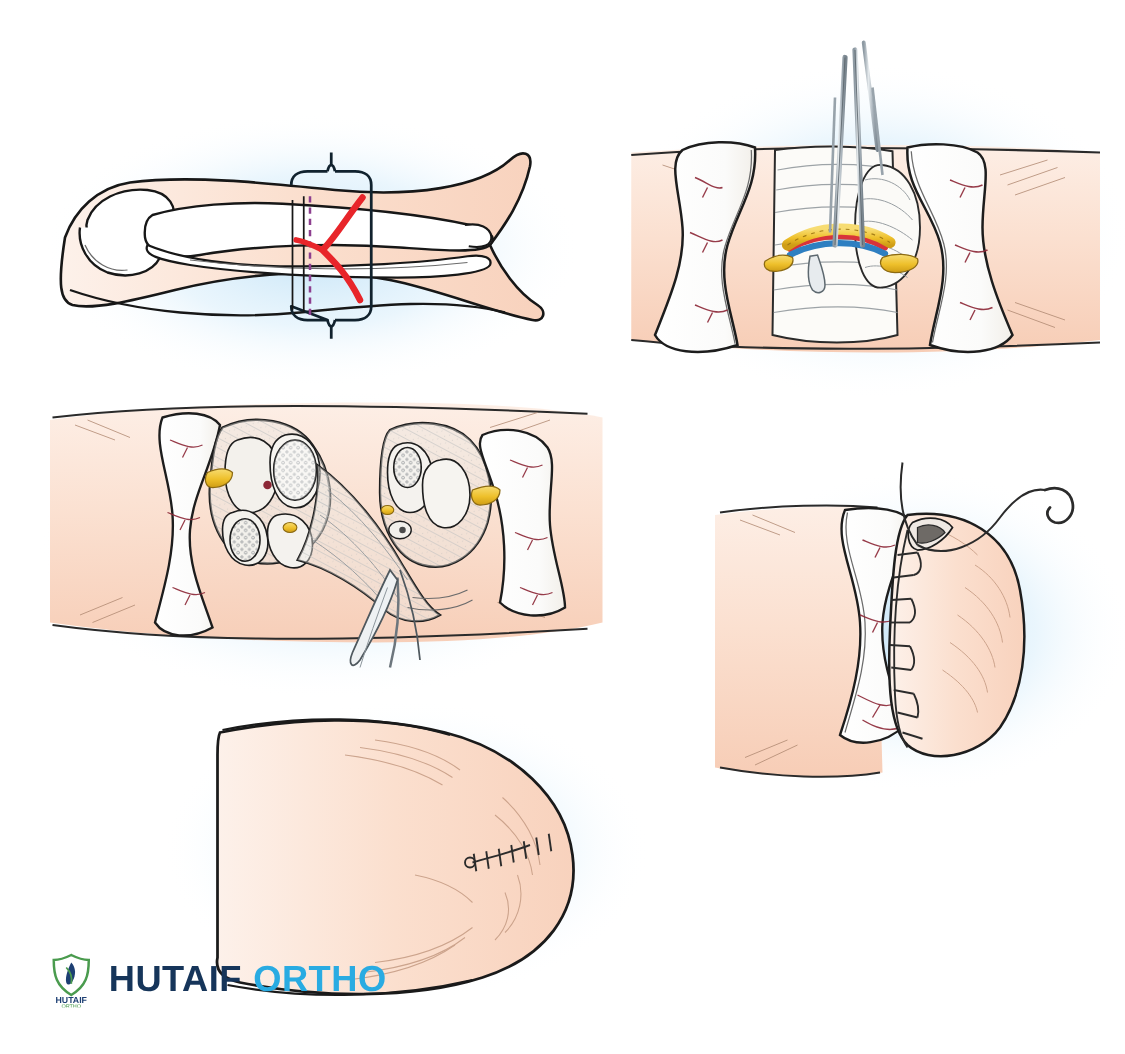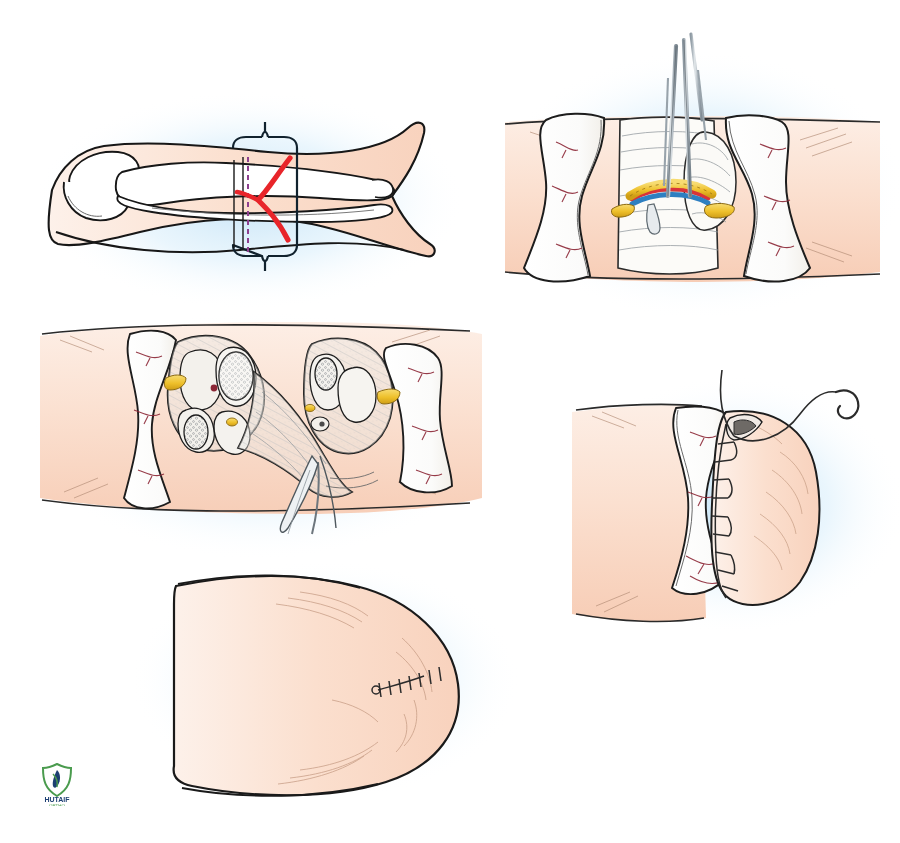--- a/index.html
+++ b/index.html
@@ -439,13 +439,16 @@
 <div class="brand">
   <div class="brand-mark">
     <svg viewBox="0 0 34 44" width="34" height="44">
       <path d="M17 2 C23 5 28 6 31 6 C31 18 29 27 17 34 C5 27 3 18 3 6 C6 6 11 5 17 2 Z" fill="none" stroke="#4a9b4e" stroke-width="2"></path>
       <path d="M17 8 C20 11 21 16 19 21 C17 26 14 27 13 24 C12 20 14 14 17 8 Z" fill="#1d3f73"></path>
       <path d="M13 12 C16 15 18 20 17 25" fill="none" stroke="#4a9b4e" stroke-width="1.4"></path>
       <text x="17" y="40" text-anchor="middle" font-size="7" font-weight="bold" font-family="Liberation Sans, sans-serif" fill="#1d3f73">HUTAIF</text>
       <text x="17" y="44.5" text-anchor="middle" font-size="4.4" font-family="Liberation Sans, sans-serif" fill="#4a9b4e">ORTHO</text>
     </svg>
   </div>
+  <div class="brand-word">
+    <span class="w1">HUTAIF</span><span class="w2">ORTHO</span>
+  </div>
 </div>
 
 </body></html>

